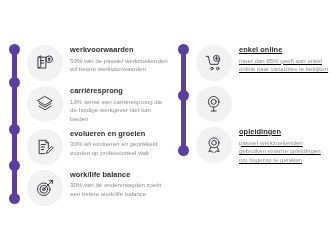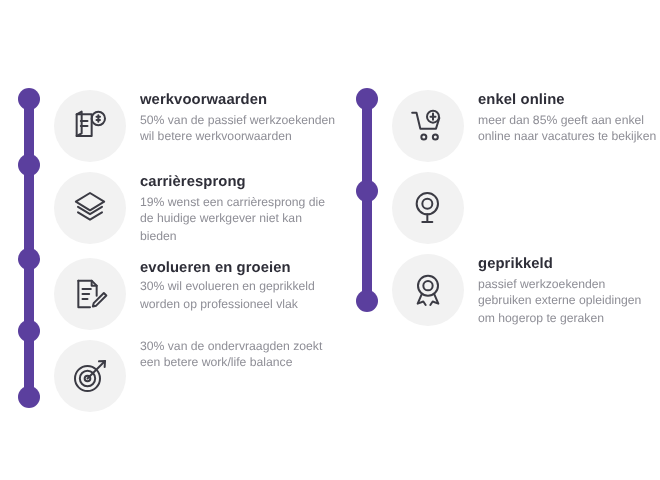--- a/index.html
+++ b/index.html
@@ -33,20 +33,21 @@
   .column-left {
     width: 168px;
     padding-left: 9px;
     padding-top: 44px;
   }
 
   .column-right {
     width: 162px;
     padding-left: 10px;
     padding-top: 44px;
+    text-decoration: underline;
   }
 
   
   .timeline {
     position: relative;
     width: 11px;
     flex: 0 0 11px;
     margin-right: 7px;
   }
 
@@ -191,20 +192,21 @@
         <div class="badge">
           <svg width="20" height="20" viewBox="0 0 24 24" fill="none" stroke="#3b3b44" stroke-width="1.2" stroke-linecap="round" stroke-linejoin="round">
             <circle cx="10.5" cy="13.5" r="7.5"></circle>
             <circle cx="10.5" cy="13.5" r="4.6"></circle>
             <circle cx="10.5" cy="13.5" r="1.7"></circle>
             <path d="M10.5 13.5L21 3"></path>
             <path d="M17.4 3.2L21 3l-.2 3.6"></path>
           </svg>
         </div>
         <div class="texts">
+          <p class="heading">work/life balance</p>
           <p class="body">30% van de ondervraagden zoekt een betere work/life balance</p>
         </div>
       </div>
 
     </div>
   </div>
 
   <div class="column column-right">
 
     <div class="timeline" style="height:112px;">
@@ -246,21 +248,21 @@
       <div class="row">
         <div class="badge">
           <svg width="20" height="20" viewBox="0 0 24 24" fill="none" stroke="#3b3b44" stroke-width="1.2" stroke-linecap="round" stroke-linejoin="round">
             <circle cx="12" cy="9.4" r="6"></circle>
             <circle cx="12" cy="9.4" r="2.8"></circle>
             <path d="M8.2 14.6l-2.4 5.6 3.4-1.3 1.4 2.1"></path>
             <path d="M15.8 14.6l2.4 5.6-3.4-1.3-1.4 2.1"></path>
           </svg>
         </div>
         <div class="texts">
-          <p class="heading">geprikkeld</p>
+          <p class="heading">opleidingen</p>
           <p class="body">passief werkzoekenden gebruiken externe opleidingen om hogerop te geraken</p>
         </div>
       </div>
 
     </div>
   </div>
 
 </div>
 
 </body></html>

